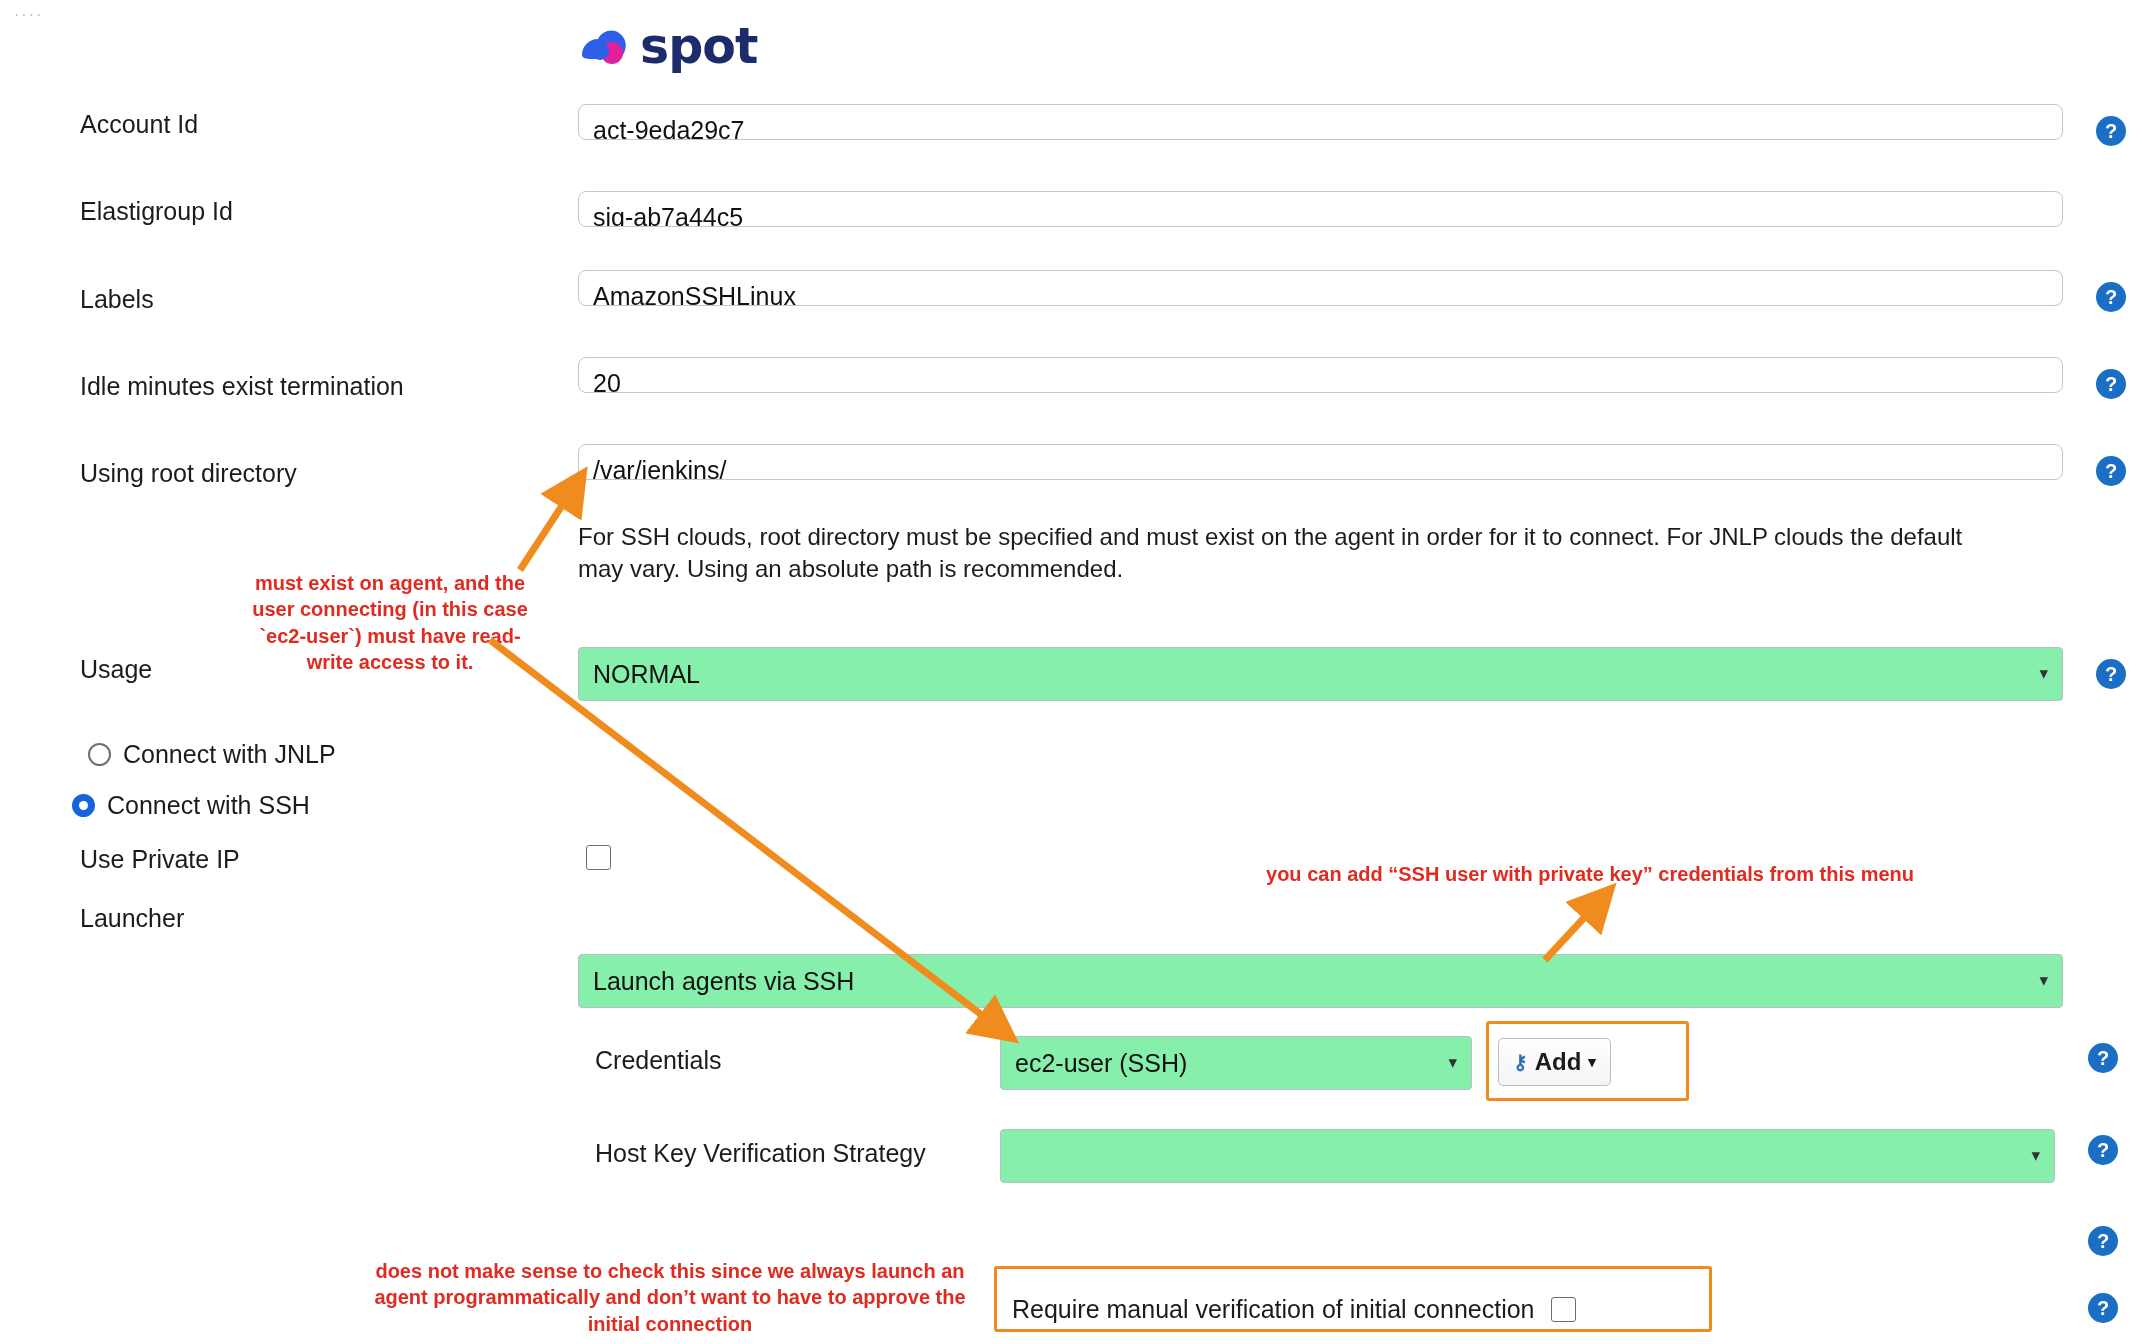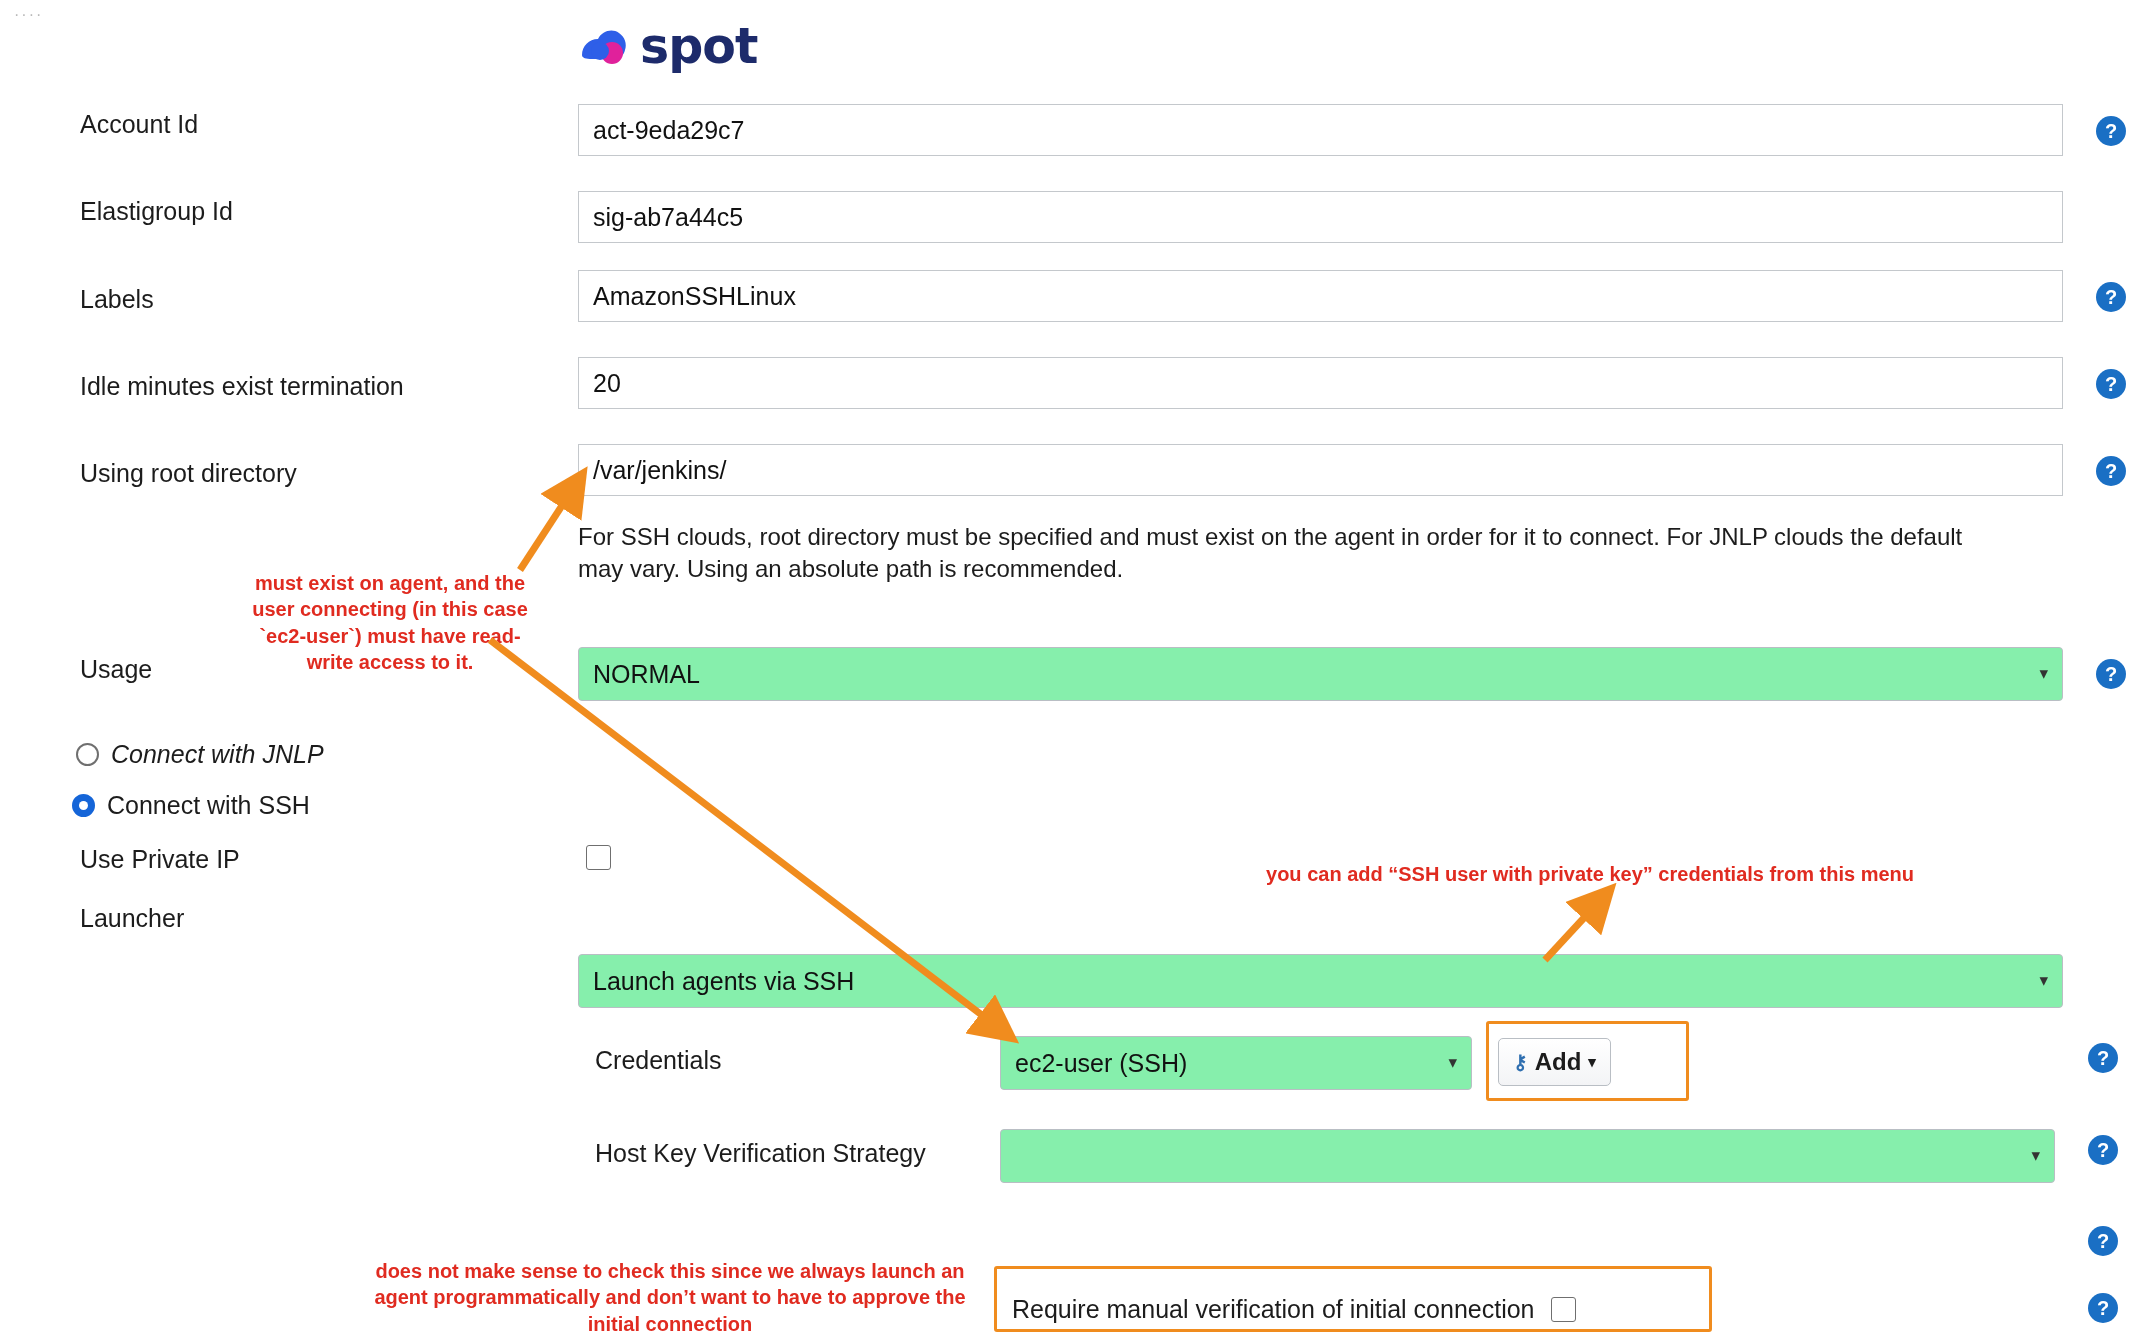--- a/index.html
+++ b/index.html
@@ -51,23 +51,23 @@
   .lbl {
     position: absolute;
     font-size: 25px;
     color: #1c1c1c;
     white-space: nowrap;
   }
 
   
   .field {
     position: absolute;
-    height: 52px;
+    height: 36px;
     border: 1px solid #c4c8cc;
-    border-radius: 0;
+    border-radius: 8px;
     background: #fff;
     font-size: 25px;
     color: #111;
     padding: 0 14px;
     line-height: 50px;
     font-family: "Liberation Sans", sans-serif;
     white-space: nowrap;
     overflow: hidden;
   }
   .select {
@@ -249,21 +249,21 @@
 
 <div class="helptext" style="left:578px; top:521px;">For SSH clouds, root directory must be specified and must exist on the agent in order for it to connect. For JNLP clouds the default may vary. Using an absolute path is recommended.</div>
 
 <div class="lbl" style="left:80px; top:655px;">Usage</div>
 <div class="select" style="left:578px; top:647px; width:1485px;">
   <span>NORMAL</span>
   <span class="caret">▾</span>
 </div>
 <div class="help" style="left:2096px; top:659px;">?</div>
 
-<div class="radio-row" style="left:76px; top:740px;font-style:italic;">
+<div class="radio-row" style="left:88px; top:740px;">
   <div class="radio"></div>
   <div class="radio-label">Connect with JNLP</div>
 </div>
 <div class="radio-row" style="left:72px; top:791px;">
   <div class="radio on"></div>
   <div class="radio-label">Connect with SSH</div>
 </div>
 
 <div class="lbl" style="left:80px; top:845px;">Use Private IP</div>
 <div class="cbox" style="left:586px; top:845px;"></div>

